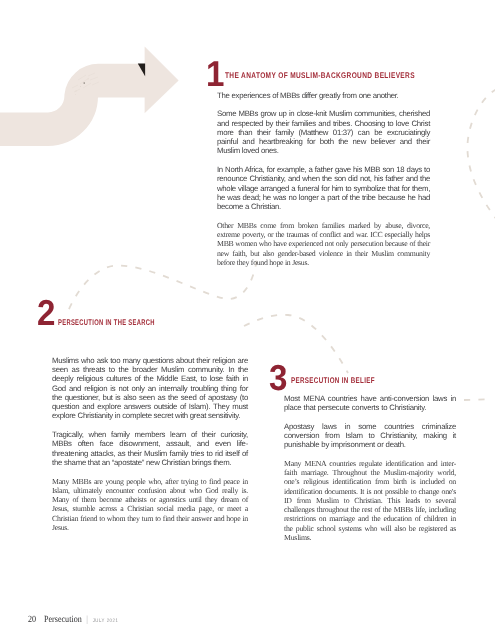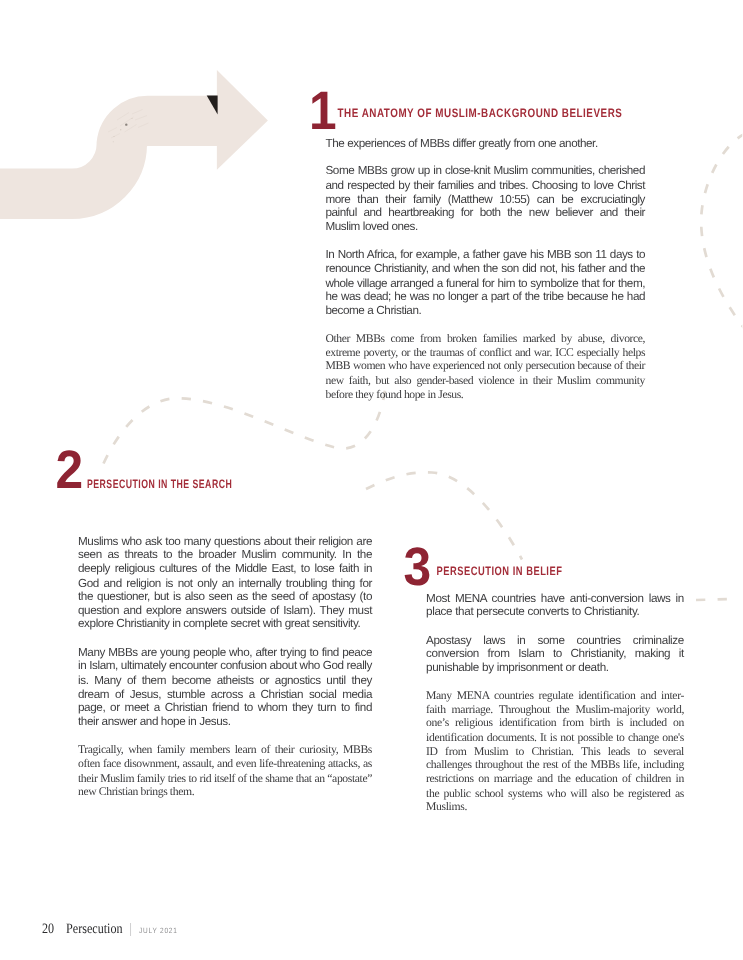--- a/index.html
+++ b/index.html
@@ -68,31 +68,31 @@
       <path d="M 69 309 C 80 285 98 265.5 118 265.5 C 152 265.5 196 292 224 298.5 C 240 302 253 287 257 258"></path>
       <path d="M 244 326 C 258 319 272 314 288 315 C 308 316 330 340 348 373"></path>
       <path d="M 464 400 L 489 399.3"></path>
     </g>
   </svg>
 
   <div class="sec-num" style="left:205.6px;top:56.3px;">1</div>
   <div class="sec-head" style="left:225.2px;top:72.4px;transform:scaleX(0.80);">THE ANATOMY OF MUSLIM-BACKGROUND BELIEVERS</div>
   <div class="col" id="sec1-body" style="left:217px;top:90.5px;width:213px;">
     <p>The experiences of MBBs differ greatly from one another.</p>
-    <p>Some MBBs grow up in close-knit Muslim communities, cherished and respected by their families and tribes. Choosing to love Christ more than their family (Matthew 10:55) can be excruciatingly painful and heartbreaking for both the new believer and their Muslim loved ones.</p>
-    <p>In North Africa, for example, a father gave his MBB son 11 days to renounce Christianity, and when the son did not, his father and the whole village arranged a funeral for him to symbolize that for them, he was dead; he was no longer a part of the tribe because he had become a Christian.</p>
+    <p>Some MBBs grow up in close-knit Muslim communities, cherished and respected by their families and tribes. Choosing to love Christ more than their family (Matthew 01:37) can be excruciatingly painful and heartbreaking for both the new believer and their Muslim loved ones.</p>
+    <p>In North Africa, for example, a father gave his MBB son 18 days to renounce Christianity, and when the son did not, his father and the whole village arranged a funeral for him to symbolize that for them, he was dead; he was no longer a part of the tribe because he had become a Christian.</p>
     <p>Other MBBs come from broken families marked by abuse, divorce, extreme poverty, or the traumas of conflict and war. ICC especially helps MBB women who have experienced not only persecution because of their new faith, but also gender-based violence in their Muslim community before they found hope in Jesus.</p>
   </div>
 
   <div class="sec-num" style="left:36.5px;top:295.2px;">2</div>
   <div class="sec-head" style="left:57.8px;top:319.3px;transform:scaleX(0.71);">PERSECUTION IN THE SEARCH</div>
   <div class="col" id="sec2-body" style="left:52px;top:332.8px;width:196px;margin-top:23px;">
     <p>Muslims who ask too many questions about their religion are seen as threats to the broader Muslim community. In the deeply religious cultures of the Middle East, to lose faith in God and religion is not only an internally troubling thing for the questioner, but is also seen as the seed of apostasy (to question and explore answers outside of Islam). They must explore Christianity in complete secret with great sensitivity.</p>
+    <p>Tragically, when family members learn of their curiosity, MBBs often face disownment, assault, and even life-threatening attacks, as their Muslim family tries to rid itself of the shame that an “apostate” new Christian brings them.</p>
     <p>Many MBBs are young people who, after trying to find peace in Islam, ultimately encounter confusion about who God really is. Many of them become atheists or agnostics until they dream of Jesus, stumble across a Christian social media page, or meet a Christian friend to whom they turn to find their answer and hope in Jesus.</p>
-    <p>Tragically, when family members learn of their curiosity, MBBs often face disownment, assault, and even life-threatening attacks, as their Muslim family tries to rid itself of the shame that an “apostate” new Christian brings them.</p>
   </div>
 
   <div class="sec-num" style="left:269.1px;top:359.5px;">3</div>
   <div class="sec-head" style="left:290.5px;top:377.3px;transform:scaleX(0.76);">PERSECUTION IN BELIEF</div>
   <div class="col" id="sec3-body" style="left:284px;top:393.6px;width:172px;">
     <p>Most MENA countries have anti-conversion laws in place that persecute converts to Christianity.</p>
     <p>Apostasy laws in some countries criminalize conversion from Islam to Christianity, making it punishable by imprisonment or death.</p>
     <p>Many MENA countries regulate identification and inter-faith marriage. Throughout the Muslim-majority world, one’s religious identification from birth is included on identification documents. It is not possible to change one's ID from Muslim to Christian. This leads to several challenges throughout the rest of the MBBs life, including restrictions on marriage and the education of children in the public school systems who will also be registered as Muslims.</p>
   </div>
 

